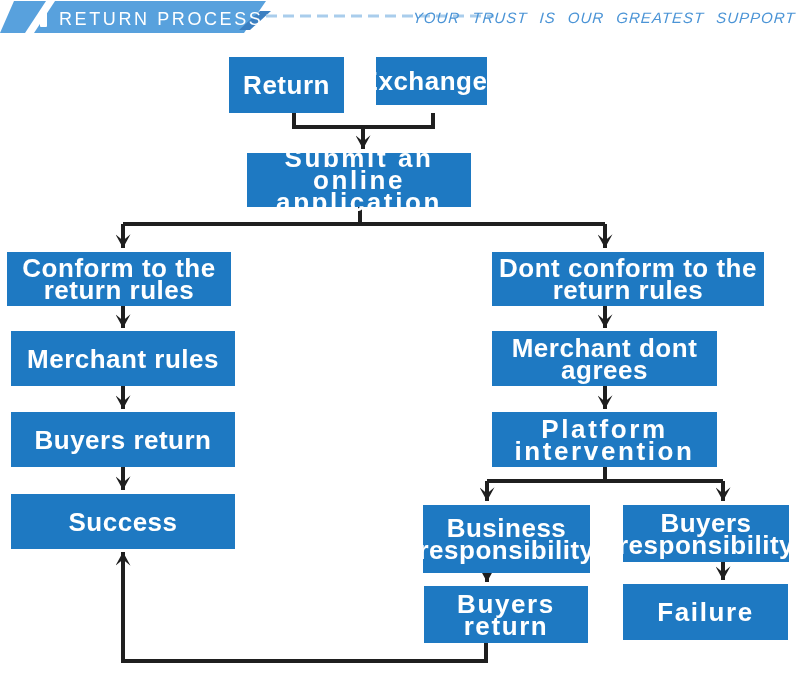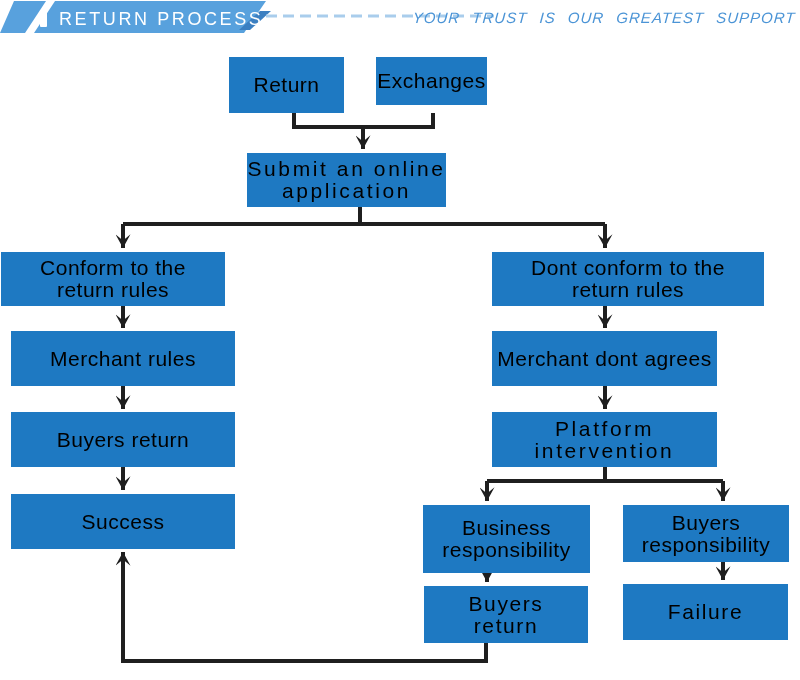--- a/index.html
+++ b/index.html
@@ -16,23 +16,23 @@
     font-size:18px;font-weight:400;letter-spacing:2.6px;white-space:nowrap;
   }
   .slogan{
     position:absolute;right:4px;top:9px;color:#4b94d6;
     font-size:15px;font-style:italic;font-weight:400;
     letter-spacing:1px;word-spacing:7px;white-space:nowrap;transform:skewX(-4deg);
   }
   
   .wires{position:absolute;left:0;top:0;pointer-events:none;}
   .node{
-    position:absolute;background:#1e79c2;color:#000000;
+    position:absolute;background:#1e79c2;color:#ffffff;
     display:flex;align-items:center;justify-content:center;text-align:center;
-    font-size:21px;line-height:22px;font-weight:normal;letter-spacing:0.5px;
+    font-size:26px;line-height:22px;font-weight:bold;letter-spacing:0.5px;
     white-space:pre-line;
   }
   .node.spaced{letter-spacing:2.6px;}
   .node.spaced-sm{letter-spacing:1.6px;}
 </style>
 </head>
 <body>
 
 <div class="stage">
 
@@ -77,24 +77,24 @@
       <path d="M723 562 V580" marker-end="url(#arrow)"></path>
 
       <path d="M486 643 V661 H123 V552" marker-end="url(#arrow)"></path>
     </g>
   </svg>
 
   <div class="node" style="left:229px;top:57px;width:115px;height:56px">Return</div>
 
   <div class="node" style="left:376px;top:57px;width:111px;height:48px">Exchanges</div>
 
-  <div class="node spaced" style="left:247px;top:153px;width:199px;height:54px">Submit an online
+  <div class="node spaced" style="left:247px;top:153px;width:224px;height:54px">Submit an online
 application</div>
 
-  <div class="node" style="left:1px;top:252px;width:224px;height:54px">Conform to the
+  <div class="node" style="left:7px;top:252px;width:224px;height:54px">Conform to the
 return rules</div>
 
   <div class="node" style="left:11px;top:331px;width:224px;height:55px">Merchant rules</div>
 
   <div class="node" style="left:11px;top:412px;width:224px;height:55px">Buyers return</div>
 
   <div class="node" style="left:11px;top:494px;width:224px;height:55px">Success</div>
 
   <div class="node" style="left:492px;top:252px;width:272px;height:54px">Dont conform to the
 return rules</div>

